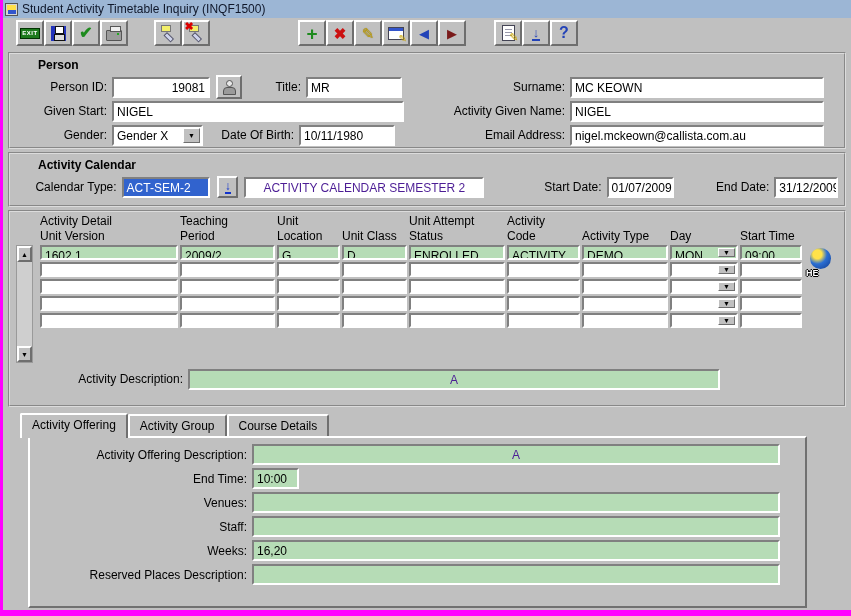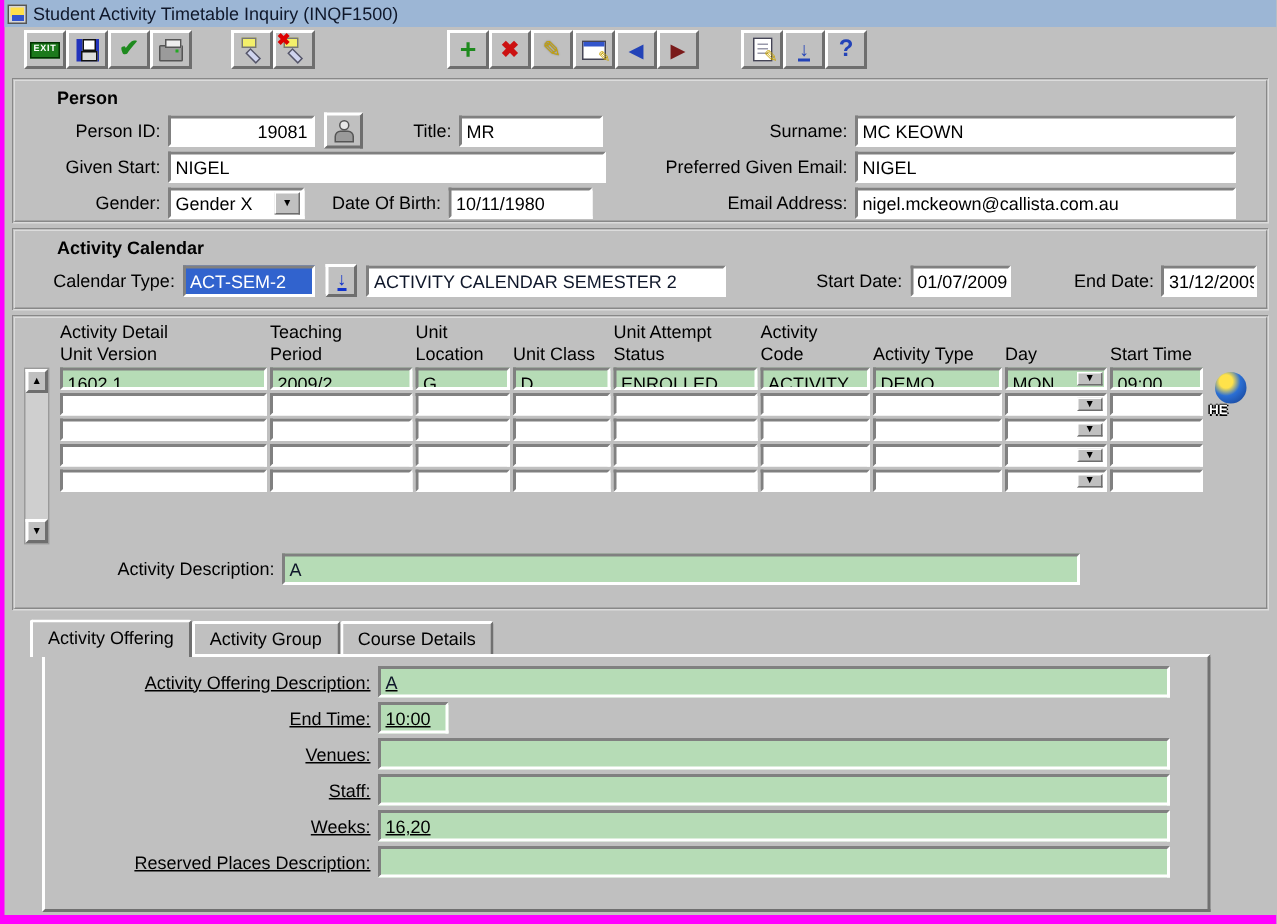--- a/index.html
+++ b/index.html
@@ -53,21 +53,21 @@
   
   .client { flex:1 1 auto; padding:2px 5px 0 5px; display:flex; flex-direction:column; overflow:hidden; }
   .groupbox { border:2px groove #dcdcdc; padding:2px 6px 3px 6px; background:#c0c0c0; }
   .section-label { font-size:12px; font-weight:bold; padding:2px 0 3px 22px; }
 
   .frow { display:flex; align-items:center; height:24px; }
   .lab { font-size:12px; text-align:right; padding-right:5px; white-space:nowrap; color:#000; }
   .field { border:2px solid; border-color:#808080 #ffffff #ffffff #808080; background:#fff; font-size:12px;
            height:21px; padding:2px 3px 0 3px; white-space:nowrap; overflow:hidden; position:relative; }
   .green { background:#b6dcb6; }
-  .muted { color:#0f172a; }
+  .muted { color:#4c1d95;text-align:center; }
   .ta-r { text-align:right; }
   .selected { background:#3163ce; color:#fff; }
   .raised-btn { background:#c0c0c0; border:2px solid; border-color:#fff #6e6e6e #6e6e6e #fff;
                 display:flex; align-items:center; justify-content:center; }
 
   .ico-person { width:14px; height:15px; position:relative; }
   .ico-person::before { content:""; position:absolute; top:0; left:4px; width:5px; height:5px; border-radius:50%; background:#e8e8e8; border:1px solid #555; }
   .ico-person::after { content:""; position:absolute; bottom:0; left:1px; width:11px; height:6px; border-radius:4px 4px 0 0; background:#9a9a9a; border:1px solid #555; }
   .ico-bluedown { color:#1133cc; font-weight:bold; font-size:12px; border-bottom:2px solid #1133cc; line-height:1; }
 
@@ -105,21 +105,21 @@
              text-shadow:-1px 0 #000, 1px 0 #000, 0 -1px #000, 0 1px #000; }
   .desc-row { display:flex; align-items:center; height:26px; margin-left:24px; margin-top:3px; }
   .w-desc-lab { width:148px; } .w-desc { width:532px; }
 
   
   .tabs { display:flex; align-items:flex-end; margin:7px 0 0 12px; height:22px; position:relative; z-index:2; }
   .tab { background:#c0c0c0; border-top:2px solid #fff; border-left:2px solid #fff; border-right:2px solid #707070;
          border-radius:2px 2px 0 0; padding:3px 10px 3px; font-size:12px; white-space:nowrap; }
   .tab.active { padding-bottom:6px; margin-bottom:-2px; z-index:3; }
   .panel { position:relative; z-index:1; margin-left:20px; width:779px; height:172px; background:#c0c0c0;
-           border:2px solid; border-color:#fff #707070 #707070 #fff; padding:6px 0 0 0;text-decoration:underline; }
+           border:2px solid; border-color:#fff #707070 #707070 #fff; padding:6px 0 0 0; }
   .f-row { display:flex; align-items:center; height:21px; margin-bottom:3px; }
   .w-p-lab { width:222px; } .w-long { width:528px; } .w-short { width:47px; }
 </style>
 </head>
 <body>
 
 <div class="screen">
 
   <div class="titlebar">
     <span class="tb-ico"></span>
@@ -195,21 +195,21 @@
           <span class="ico-person"></span>
         </button>
         <span class="lab w-title-lab">Title:</span>
         <div class="field w-title">MR</div>
         <span class="lab r-lab">Surname:</span>
         <div class="field r-field">MC KEOWN</div>
       </div>
       <div class="frow">
         <span class="lab w-lab-l">Given Start:</span>
         <div class="field w-gn">NIGEL</div>
-        <span class="lab r-lab">Preferred Given Email:</span>
+        <span class="lab r-lab">Activity Given Name:</span>
         <div class="field r-field">NIGEL</div>
       </div>
       <div class="frow">
         <span class="lab w-lab-l">Gender:</span>
         <div class="field w-gender">
           <span>Gender X</span>
           <span class="dd-btn">
               <span class="ar">▼</span>
             </span>
         </div>

